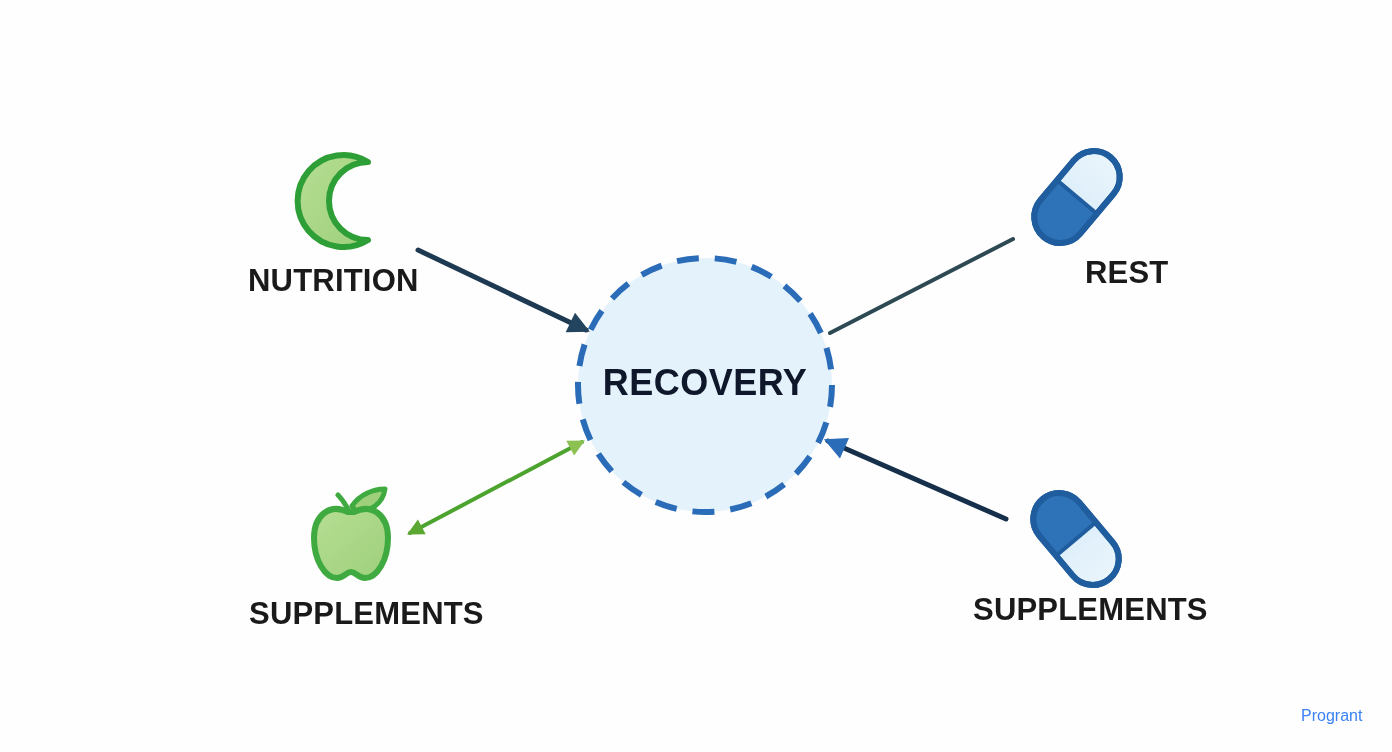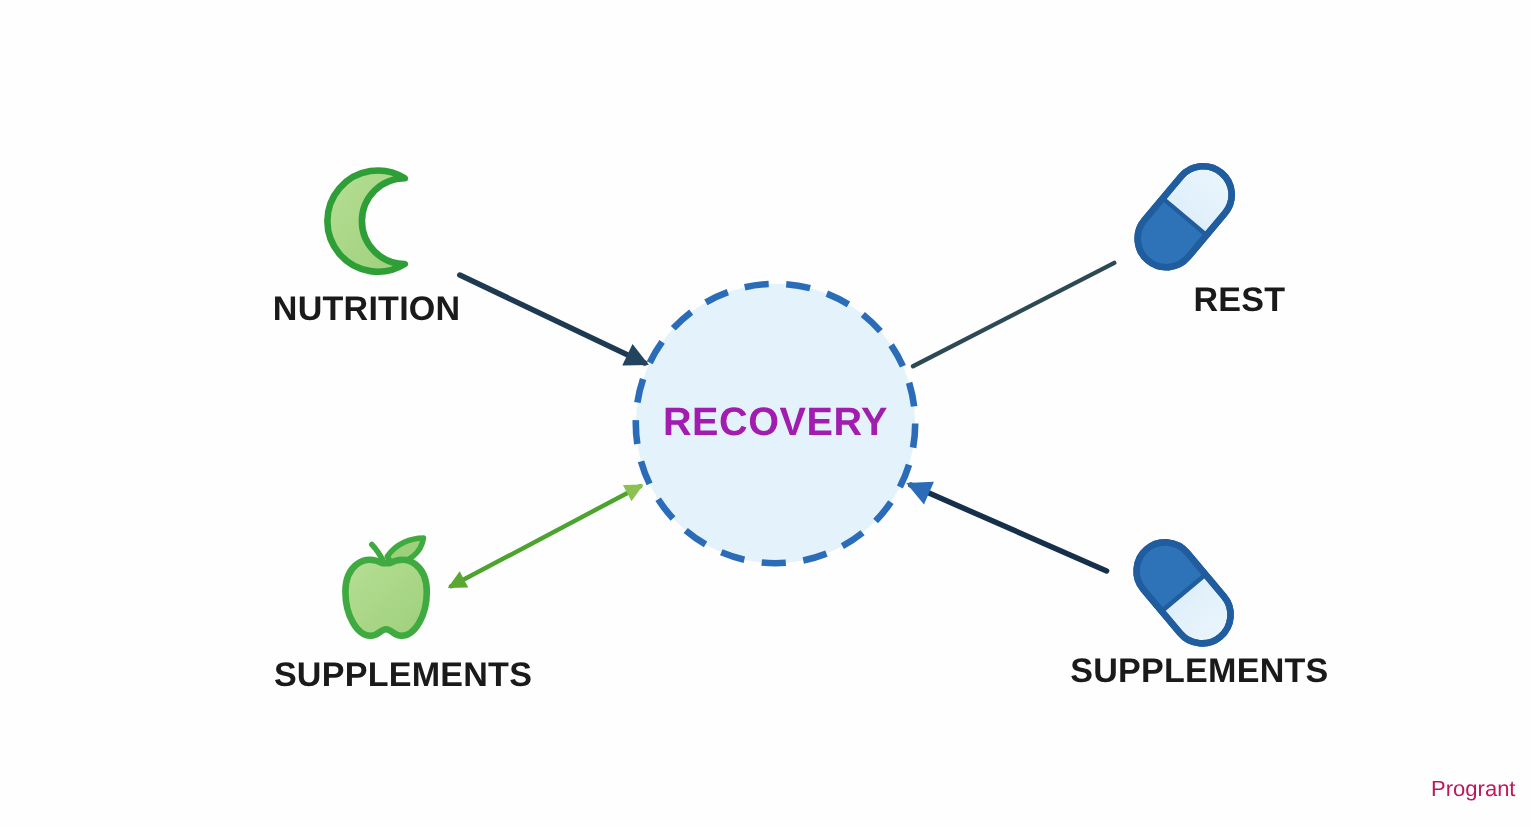--- a/index.html
+++ b/index.html
@@ -36,33 +36,33 @@
   #center-label {
     position: absolute;
     left: 578px;
     top: 362px;
     width: 254px;
     text-align: center;
     font-family: "Liberation Sans", sans-serif;
     font-weight: bold;
     font-size: 36px;
     letter-spacing: 0.5px;
-    color: #a21caf;
+    color: #0f172a;
   }
   #label-nutrition   { left: 248px;  top: 263px; }
   #label-rest        { left: 1085px; top: 255px; }
   #label-supp-left   { left: 249px;  top: 596px; }
   #label-supp-right  { left: 973px;  top: 592px; }
   #watermark {
     position: absolute;
     left: 1301px;
     top: 707px;
     font-family: "Liberation Sans", sans-serif;
-    font-size: 20px;
-    color: #be185d;
+    font-size: 16px;
+    color: #3b82f6;
     white-space: nowrap;
   }
 </style>
 </head>
 <body>
 
 <div id="canvas">
 
   <svg id="diagram-svg" viewBox="0 0 1392 752">
     <defs>

